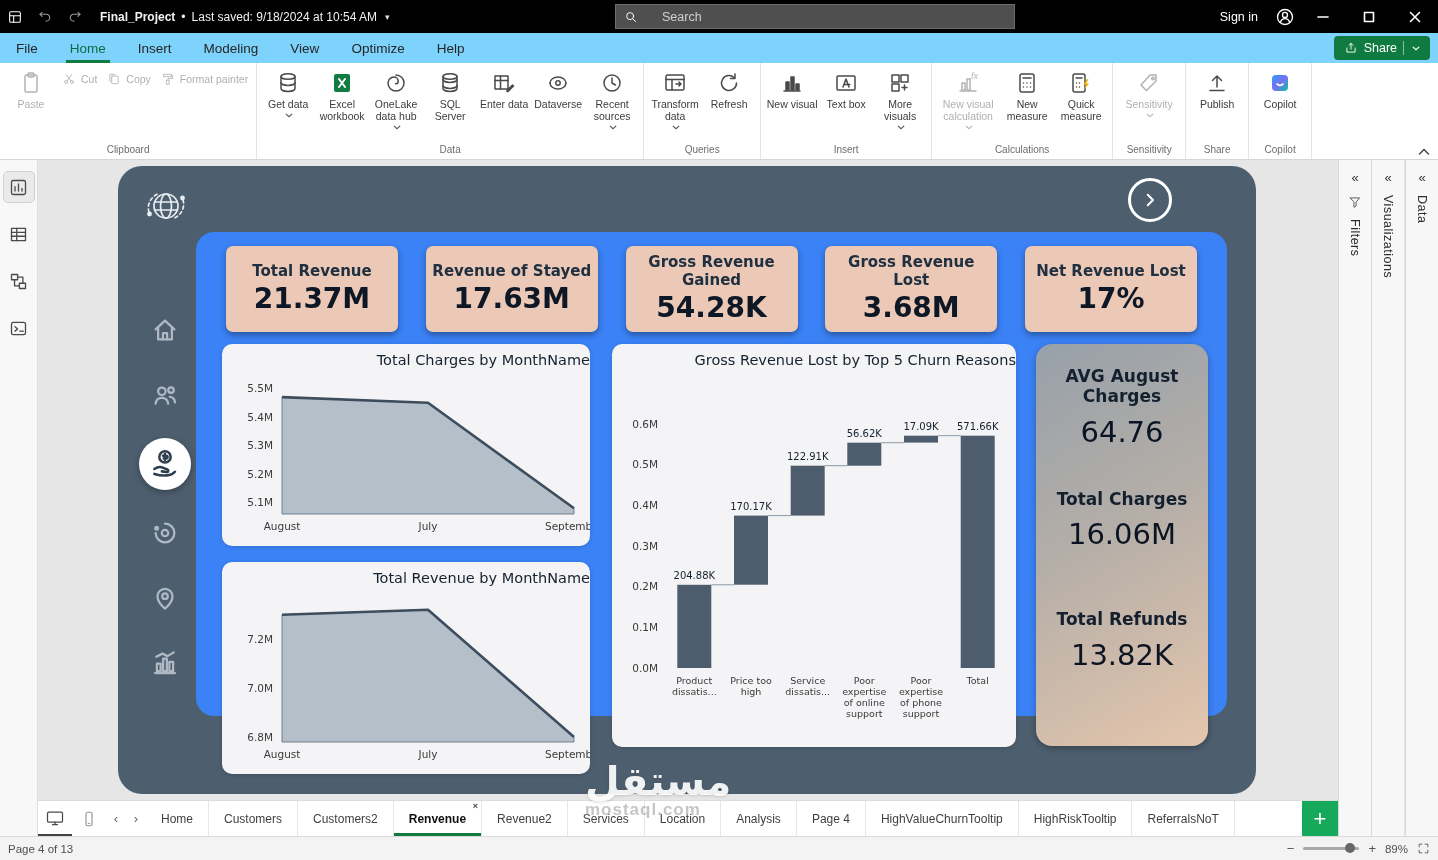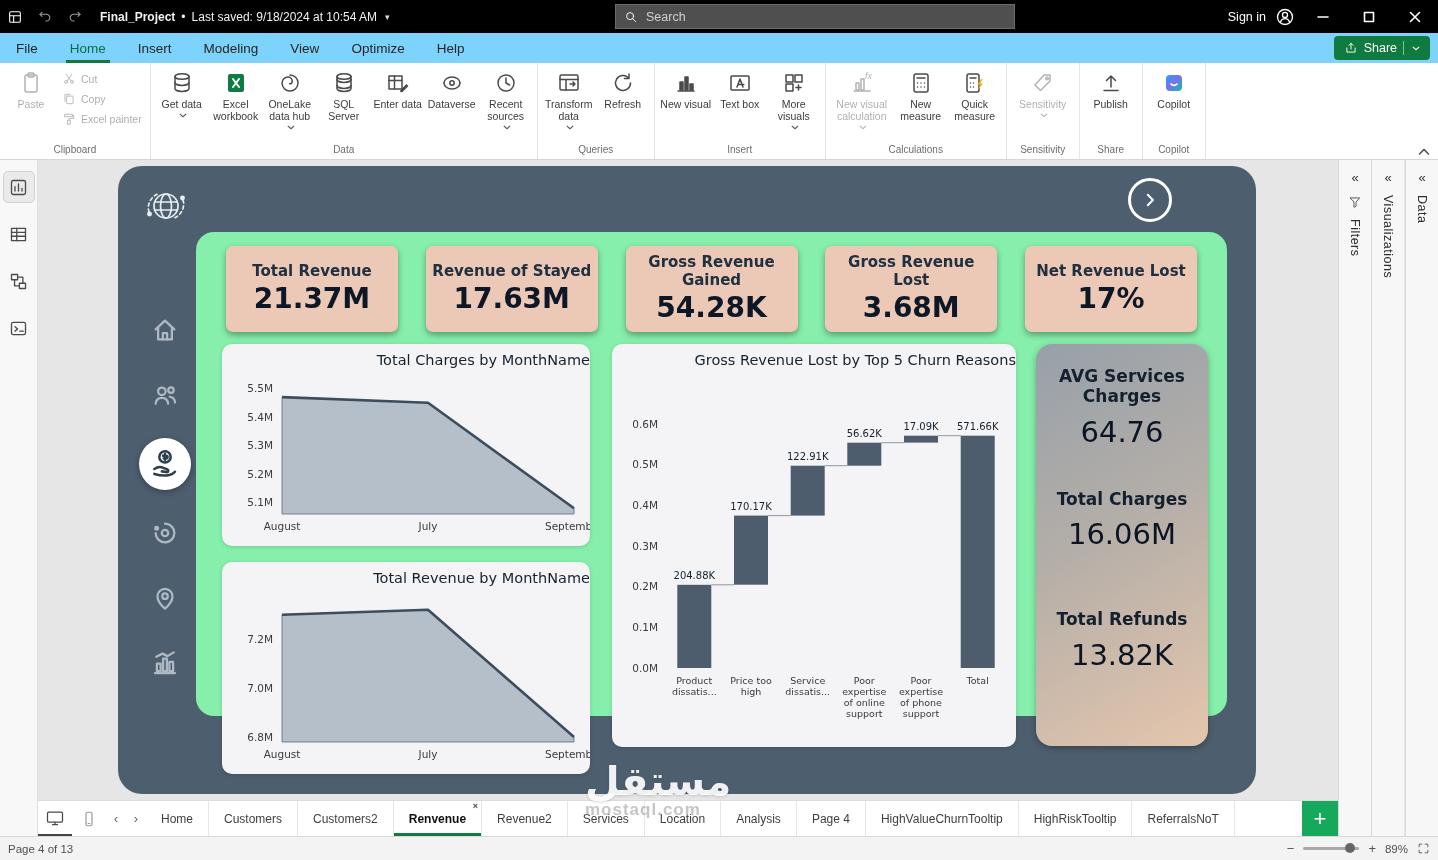--- a/index.html
+++ b/index.html
@@ -9,43 +9,43 @@
   .icw{stroke:#fff;fill:none;stroke-width:1.6;stroke-linecap:round;stroke-linejoin:round}
   .icd{stroke:#9a9a9a;fill:none;stroke-width:1.6;stroke-linecap:round;stroke-linejoin:round}
   .chv{width:8px;height:5px;display:inline-block;vertical-align:middle;margin-left:2px}
   .chv path{stroke:#555;fill:none;stroke-width:1.4}
 
   
   .titlebar{position:absolute;left:0;top:0;width:100%;height:33px;background:#000;color:#fff;display:flex;align-items:center;z-index:40}
   .tb-ic{width:30px;display:flex;justify-content:center;align-items:center;height:100%}
   .tb-title{font-size:12px;color:#f0f0f0;display:flex;align-items:center;gap:6px;margin-left:10px;white-space:nowrap}
   .tb-caret{font-size:9px;color:#ddd;margin-left:2px}
-  .searchbox{position:absolute;left:615px;top:4px;width:400px;height:25px;background:#4f4f4f;border:1px solid #6c6c6c;display:flex;align-items:center;padding:0 8px;gap:8px}
+  .searchbox{position:absolute;left:615px;top:4px;width:400px;height:25px;background:#4f4f4f;border:1px solid #6c6c6c;display:flex;align-items:center;padding:0 8px;gap:24px}
   .searchbox input{flex:1;background:transparent;border:none;outline:none;color:#e8e8e8;font-size:12.5px;font-family:inherit}
   .searchbox input::placeholder{color:#d0d0d0}
   .tb-right{margin-left:auto;display:flex;align-items:center;height:100%}
-  .signin{font-size:12.5px;margin-right:4px;cursor:pointer}
+  .signin{font-size:12.5px;margin-right:12px;cursor:pointer}
   .winbtn{width:46px;height:100%;display:flex;align-items:center;justify-content:center}
 
   
   .menubar{position:absolute;left:0;top:33px;width:100%;height:30px;background:#7dd3fc;display:flex;align-items:center;z-index:39}
   .mitem{font-size:13.5px;color:#252525;padding:0 16px;height:100%;display:flex;align-items:center;position:relative;cursor:pointer}
   .mitem.active{color:#0c6e43}
   .mitem.active::after{content:"";position:absolute;left:12px;right:12px;bottom:0;height:3px;background:#0f7b41}
   .sharebtn{position:absolute;right:8px;top:3px;height:24px;background:#0f7b41;border-radius:4px;color:#fff;font-size:12.5px;display:flex;align-items:center;gap:6px;padding:0 10px;cursor:pointer}
   .sharebtn .sep{width:1px;height:14px;background:rgba(255,255,255,.5)}
 
   
   .ribbon{position:absolute;left:0;top:63px;width:100%;height:97px;background:#fff;border-bottom:1px solid #d6d6d6;display:flex;z-index:38}
   .rgroup{display:flex;flex-direction:column;border-right:1px solid #e4e4e4;padding:0 4px}
   .ritems{flex:1;display:flex;align-items:flex-start;padding-top:5px}
   .glabel{height:17px;font-size:10px;color:#6d6d6d;text-align:center;line-height:15px}
   .ritem{width:54px;display:flex;flex-direction:column;align-items:center;gap:3px;font-size:10.5px;color:#3c3c3c;text-align:center;padding:3px 1px;border-radius:3px;cursor:pointer;line-height:1.15}
   .ritem.wide{width:64px}
-  .rcol{display:flex;flex-direction:column;gap:2px;padding-top:2px}
+  .rcol{display:flex;flex-direction:row;gap:2px;padding-top:2px}
   .rsmall{display:flex;align-items:center;gap:5px;font-size:10.5px;color:#3c3c3c;padding:2px 4px;border-radius:3px;cursor:pointer;white-space:nowrap}
   .disabled{opacity:.42;pointer-events:auto}
   .ribcollapse{position:absolute;right:8px;bottom:3px;cursor:pointer}
 
   
   .leftrail{position:absolute;left:0;top:160px;width:38px;bottom:24px;background:#f8f8f8;border-right:1px solid #dedede;display:flex;flex-direction:column;align-items:center;padding-top:12px;gap:17px;z-index:30}
   .railitem{width:30px;height:30px;display:flex;align-items:center;justify-content:center;border-radius:4px;cursor:pointer}
   .railitem.active{background:#eaeaea;outline:1px solid #d0d0d0}
 
   
@@ -53,21 +53,21 @@
 
   
   .dash{position:absolute;left:80px;top:6px;width:1138px;height:628px;background:#4d5e6e;border-radius:24px;font-family:"DejaVu Sans",sans-serif}
   .globe{position:absolute;left:22px;top:14px}
   .nextbtn{position:absolute;right:84px;top:12px;width:44px;height:44px;border:3px solid #fff;border-radius:50%;display:flex;align-items:center;justify-content:center;cursor:pointer}
   .dashnav{position:absolute;left:18px;top:142px;width:58px;display:flex;flex-direction:column;align-items:center;gap:21px}
   .dnav{width:44px;height:44px;display:flex;align-items:center;justify-content:center;border-radius:50%;cursor:pointer}
   .dnav svg{stroke:#aeb9c4;fill:none;stroke-width:1.8;stroke-linecap:round;stroke-linejoin:round}
   .dnav.sel{background:#fff;width:52px;height:52px;box-shadow:0 2px 6px rgba(0,0,0,.3)}
   .dnav.sel svg{stroke:#2e3e4f}
-  .dash-inner{position:absolute;left:78px;top:66px;width:1031px;height:484px;background:#86efac;border-radius:18px}
+  .dash-inner{position:absolute;left:78px;top:66px;width:1031px;height:484px;background:#3b82f6;border-radius:18px}
   .kpirow{position:absolute;left:0;top:14px;width:100%;display:flex;justify-content:space-between;padding:0 30px}
   .kpi{width:172px;height:86px;background:#ecc9b6;border-radius:7px;box-shadow:0 3px 6px rgba(0,0,0,.35);display:flex;flex-direction:column;align-items:center;justify-content:center;padding:4px 6px;cursor:pointer}
   .kpi .kt{font-size:15px;font-weight:bold;color:#203040;text-align:center;line-height:1.15}
   .kpi .kv{font-size:28px;font-weight:bold;color:#0d1726;margin-top:2px}
   .vcard{position:absolute;background:#f4f4f6;border-radius:10px;box-shadow:0 1px 4px rgba(0,0,0,.15);cursor:pointer}
   .vtitle{text-align:right;font-size:14.5px;color:#16212e;padding-top:8px}
   .tk{font-size:10.5px;fill:#3a3a3a;font-family:"DejaVu Sans",sans-serif}
   .xl{font-size:9.5px;fill:#3a3a3a;font-family:"DejaVu Sans",sans-serif}
   .wl{font-size:10px;fill:#14202c;font-family:"DejaVu Sans",sans-serif}
   .af{fill:#b5bfca;stroke:#5b6b7b;stroke-width:.8}
@@ -216,21 +216,21 @@
               <path d="M5 16V4h9"></path>
             </svg>
           <span>Copy</span>
         </div>
         <div class="rsmall disabled">
           <svg width="14" height="14" viewBox="0 0 24 24" class="ic">
               <path d="M5 4h13v4H5z"></path>
               <path d="M18 6h2v5h-8v3"></path>
               <rect x="10" y="14" width="4" height="7"></rect>
             </svg>
-          <span>Excel painter</span>
+          <span>Format painter</span>
         </div>
       </div>
     </div>
     <div class="glabel">Clipboard</div>
   </div>
 
   <div class="rgroup">
     <div class="ritems">
       <div class="ritem">
         <svg width="24" height="24" viewBox="0 0 24 24" class="ic">
@@ -637,21 +637,21 @@
             <text class="xl" x="309.0" y="327" text-anchor="middle">expertise</text>
             <text class="xl" x="309.0" y="338" text-anchor="middle">of phone</text>
             <text class="xl" x="309.0" y="349" text-anchor="middle">support</text>
             <rect class="wb" x="348.7" y="67.7" width="34.0" height="232.3"></rect>
             <text class="wl" x="365.7" y="61.7" text-anchor="middle">571.66K</text>
             <text class="xl" x="365.7" y="316" text-anchor="middle">Total</text>
           </svg>
       </div>
 
       <div class="statpanel">
-        <div class="st">AVG Services Charges</div>
+        <div class="st">AVG August Charges</div>
         <div class="sv">64.76</div>
         <div class="st" style="margin-top:40px">Total Charges</div>
         <div class="sv">16.06M</div>
         <div class="st" style="margin-top:58px">Total Refunds</div>
         <div class="sv">13.82K</div>
       </div>
 
     </div>
   </div>
 </div>

